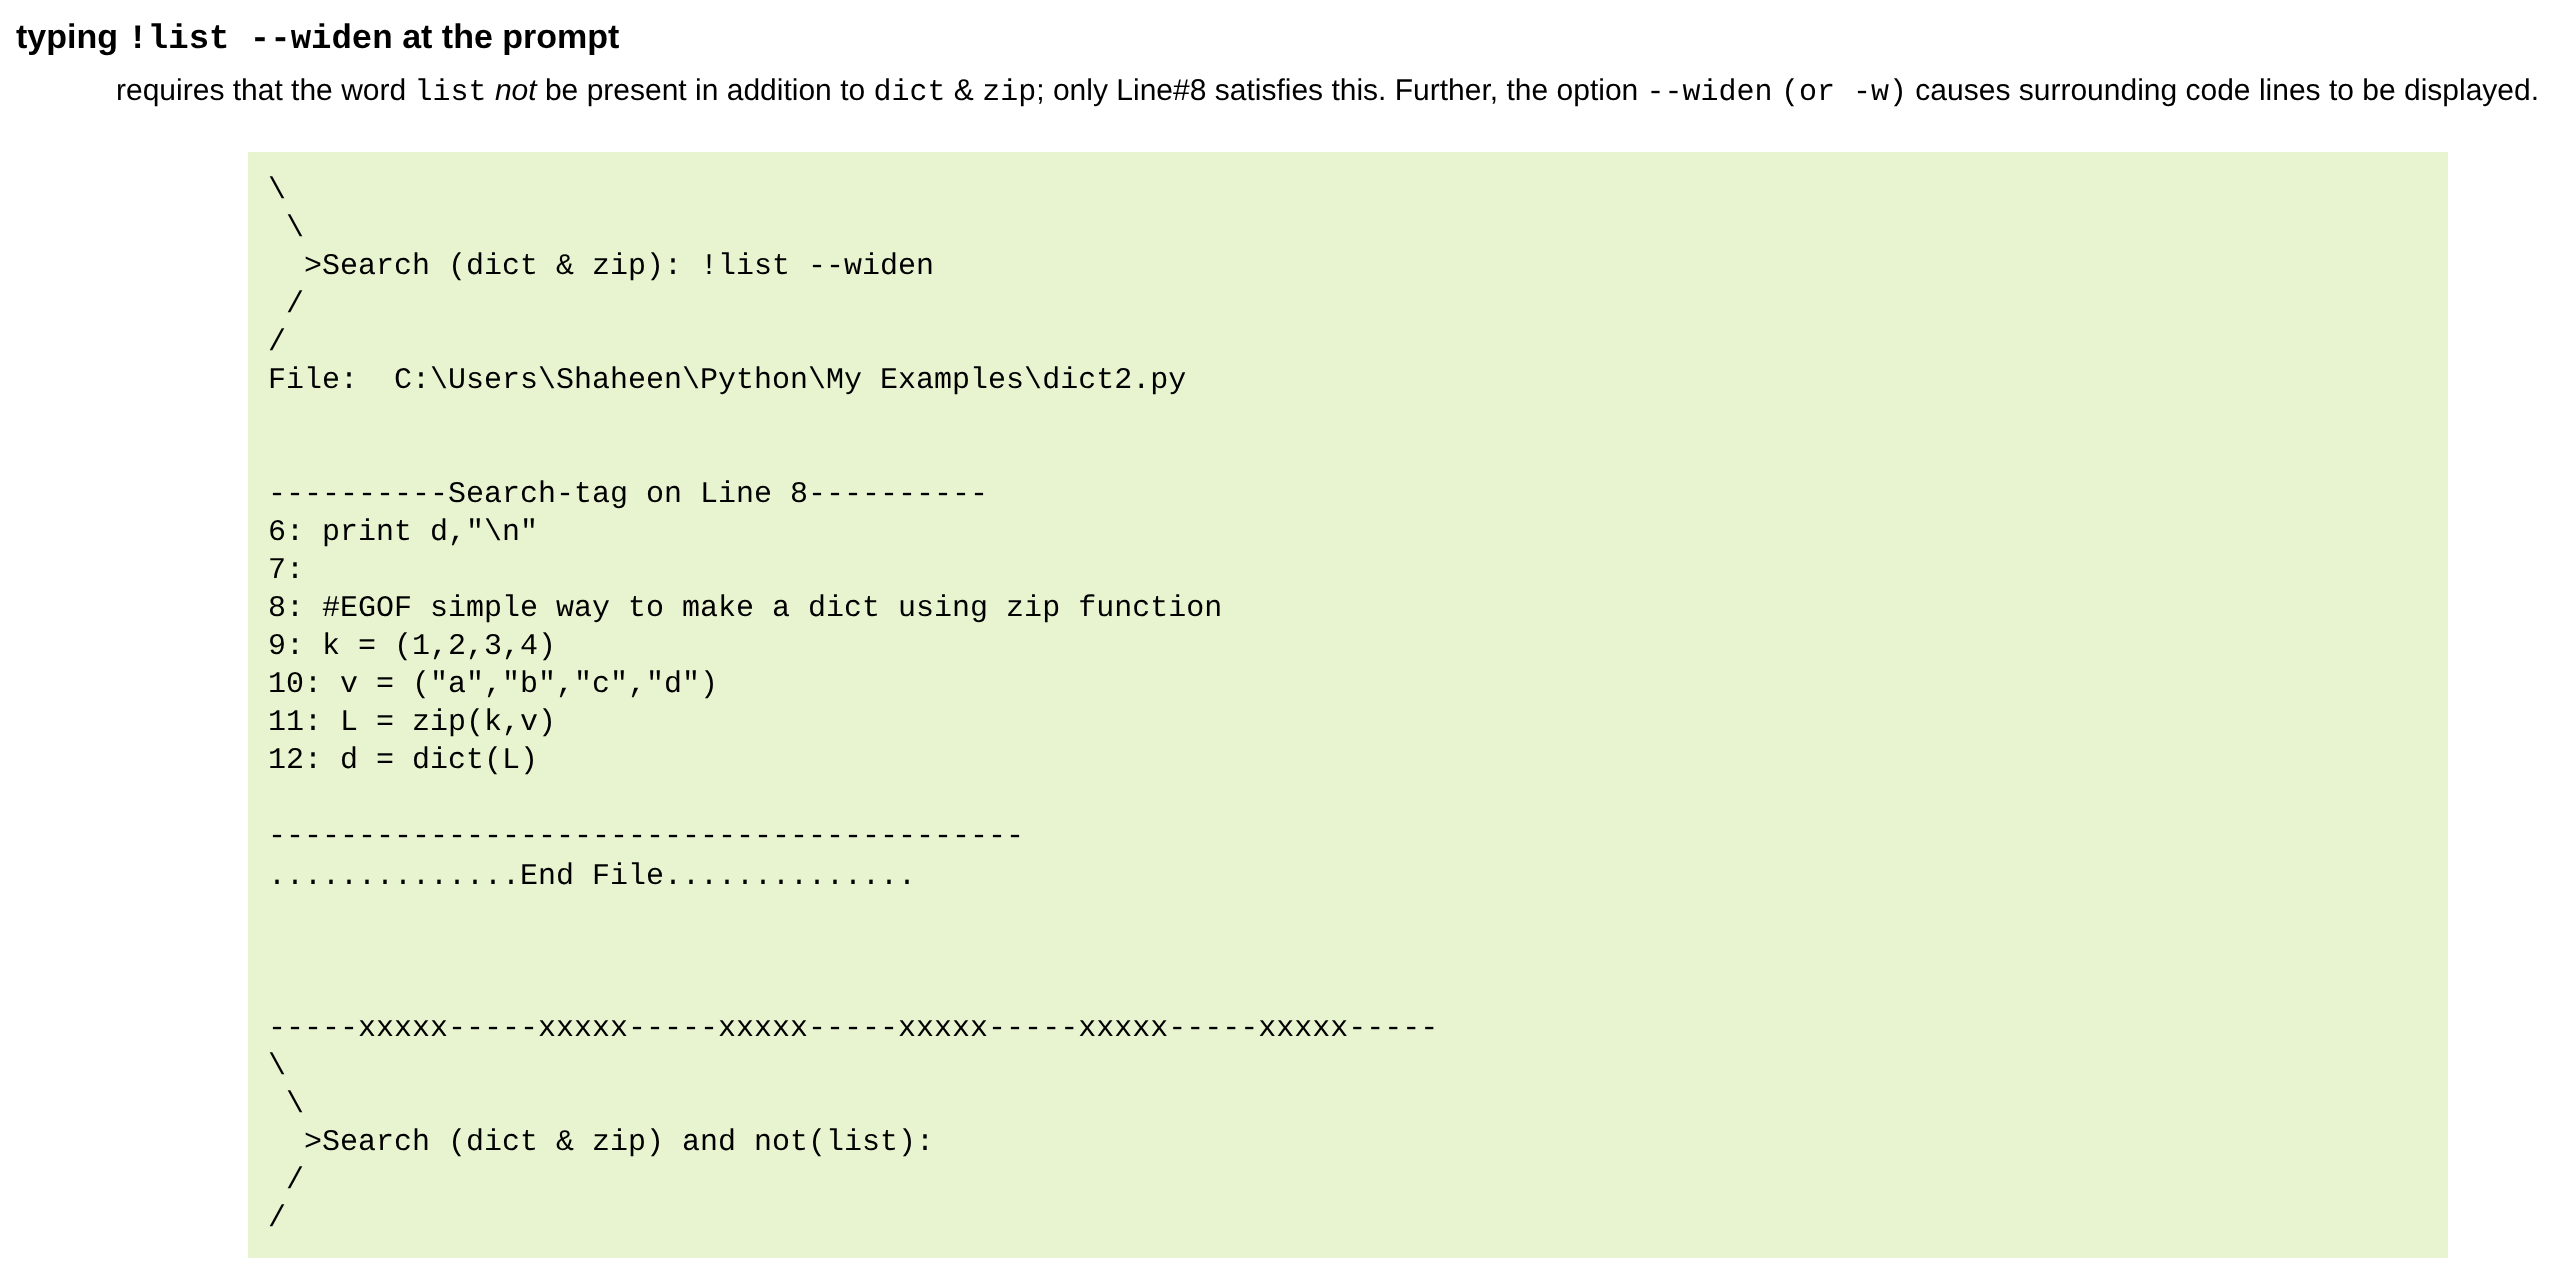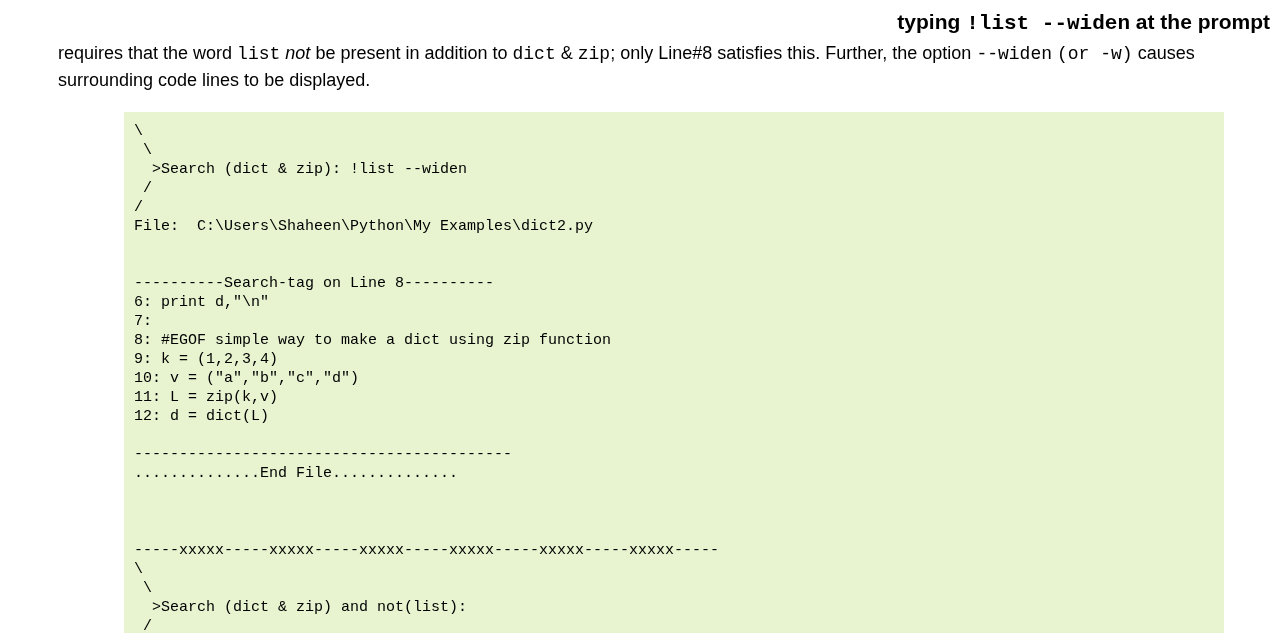--- a/index.html
+++ b/index.html
@@ -8,34 +8,33 @@
       box-sizing: border-box;
     }
     body {
       font-family: Verdana, Geneva, sans-serif;
       font-size: 15px;
       background: #ffffff;
       color: #000000;
       padding: 8px;
     }
     .heading-line {
-      font-size: 21px;
+      font-size: 17px;
       line-height: 1.35;
       margin-left: 0;
-      text-align: right;
     }
     .heading-line .bold {
       font-weight: bold;
     }
     .heading-line .mono {
       font-family: "Courier New", Courier, monospace;
       font-weight: bold;
     }
     .description {
-      font-size: 18px;
+      font-size: 15px;
       line-height: 1.45;
       margin-left: 50px;
       margin-top: 2px;
       margin-bottom: 18px;
     }
     .description .mono {
       font-family: "Courier New", Courier, monospace;
     }
     .description .italic {
       font-style: italic;

